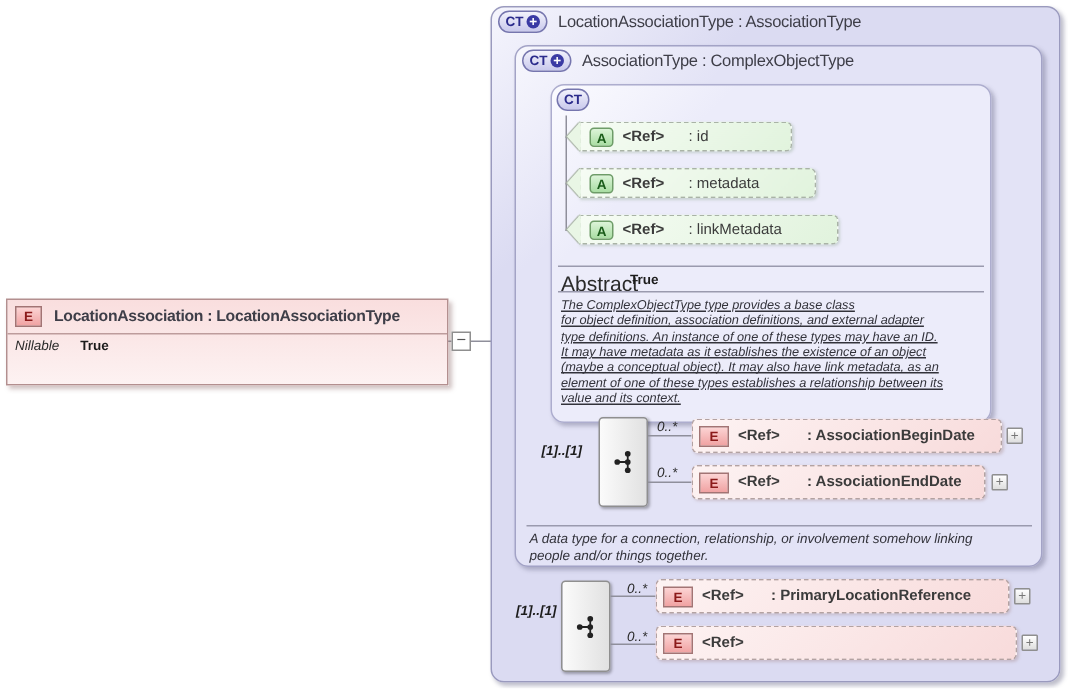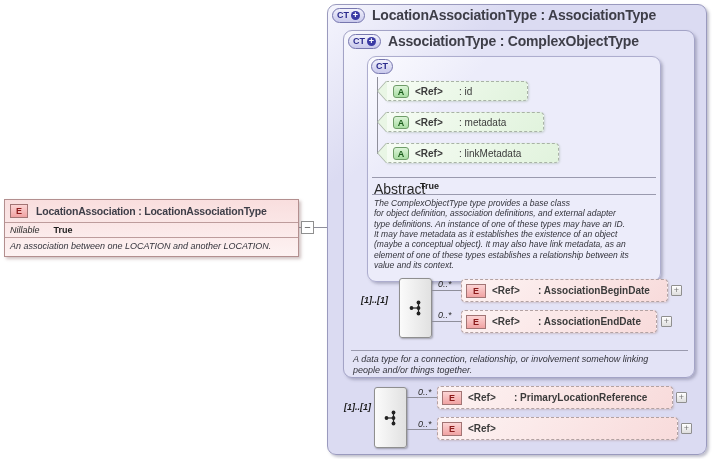--- a/index.html
+++ b/index.html
@@ -9,21 +9,21 @@
   .vline { position: absolute; width: 1px; background: #8f8f9b; }
 
   
   .ct-box { position: absolute; border-radius: 9px; border: 1px solid #9a9abe;
             box-shadow: 2px 2px 3px rgba(110,110,140,.45); }
   .ct-outer { background: linear-gradient(135deg, #f5f5fd 0%, #dbdbf2 22%); }
   .ct-mid   { background: linear-gradient(135deg, #f7f7fd 0%, #e3e3f6 22%); border-color: #a3a3c6; }
   .ct-inner { background: linear-gradient(135deg, #fbfbff 0%, #ececfa 24%); border-color: #adadce; }
 
   .hdr { position: absolute; display: flex; align-items: center; gap: 7px; white-space: nowrap; }
-  .title { font-size: 14px; font-weight: bold; color: #3e3e48; letter-spacing: -0.2px; }
+  .title { font-size: 11px; font-weight: normal; color: #3e3e48; letter-spacing: -0.2px; }
 
   .badge-ct { display: inline-flex; align-items: center; gap: 2px; padding: 1px 4px;
               border: 1px solid #7676ae; border-radius: 8px;
               background: linear-gradient(#f2f2fc, #c9c9ec);
               font-size: 9px; font-weight: bold; color: #2b2b8c; line-height: 11px; }
   .plus-circle { display: inline-block; width: 9px; height: 9px; border-radius: 50%;
                  background: #3a3aa4; color: #ffffff; font-size: 9px; font-weight: bold;
                  line-height: 9px; text-align: center; }
 
   .badge-e { display: inline-block; width: 20px; height: 14px; line-height: 13px; text-align: center;
@@ -143,21 +143,21 @@
   <div class="attr-box" style="left:386px; top:143px; width:173px; height:20px;">
     <span class="badge-a">A</span>
     <span class="ref">&lt;Ref&gt;</span>
     <span class="nm">: linkMetadata</span>
   </div>
 
   <div class="divider" style="left:372px; top:177px; width:284px;"></div>
   <div class="facet-label" style="left:374px; top:181px;">Abstract</div>
   <div class="facet-value" style="left:420px; top:181px;">True</div>
   <div class="divider" style="left:372px; top:194px; width:284px;"></div>
-  <div class="desc" style="left:374px; top:198px; width:285px;">The ComplexObjectType type provides a base class
+  <div class="desc" style="left:374px; top:198px; width:285px;text-decoration:underline;">The ComplexObjectType type provides a base class
 for object definition, association definitions, and external adapter
 type definitions. An instance of one of these types may have an ID.
 It may have metadata as it establishes the existence of an object
 (maybe a conceptual object). It may also have link metadata, as an
 element of one of these types establishes a relationship between its
 value and its context.</div>
 
   <div class="card" style="left:361px; top:295px;">[1]..[1]</div>
   <div class="seq-box" style="left:399px; top:278px; height:60px;">
     <svg width="14" height="18" viewBox="0 0 14 18">
@@ -223,18 +223,17 @@
 
   <div class="main-node">
     <div class="main-hdr">
       <span class="badge-e" style="width:18px;">E</span>
       <span class="main-title">LocationAssociation : LocationAssociationType</span>
     </div>
     <div class="main-facet">
       <span class="fl">Nillable</span>
       <span class="fv">True</span>
     </div>
-    <div class="main-desc">An association between one LOCATION and another LOCATION.</div>
   </div>
 
   <div class="minus-box" style="left:301px; top:221px;">−</div>
 
 </div>
 
 </body></html>

